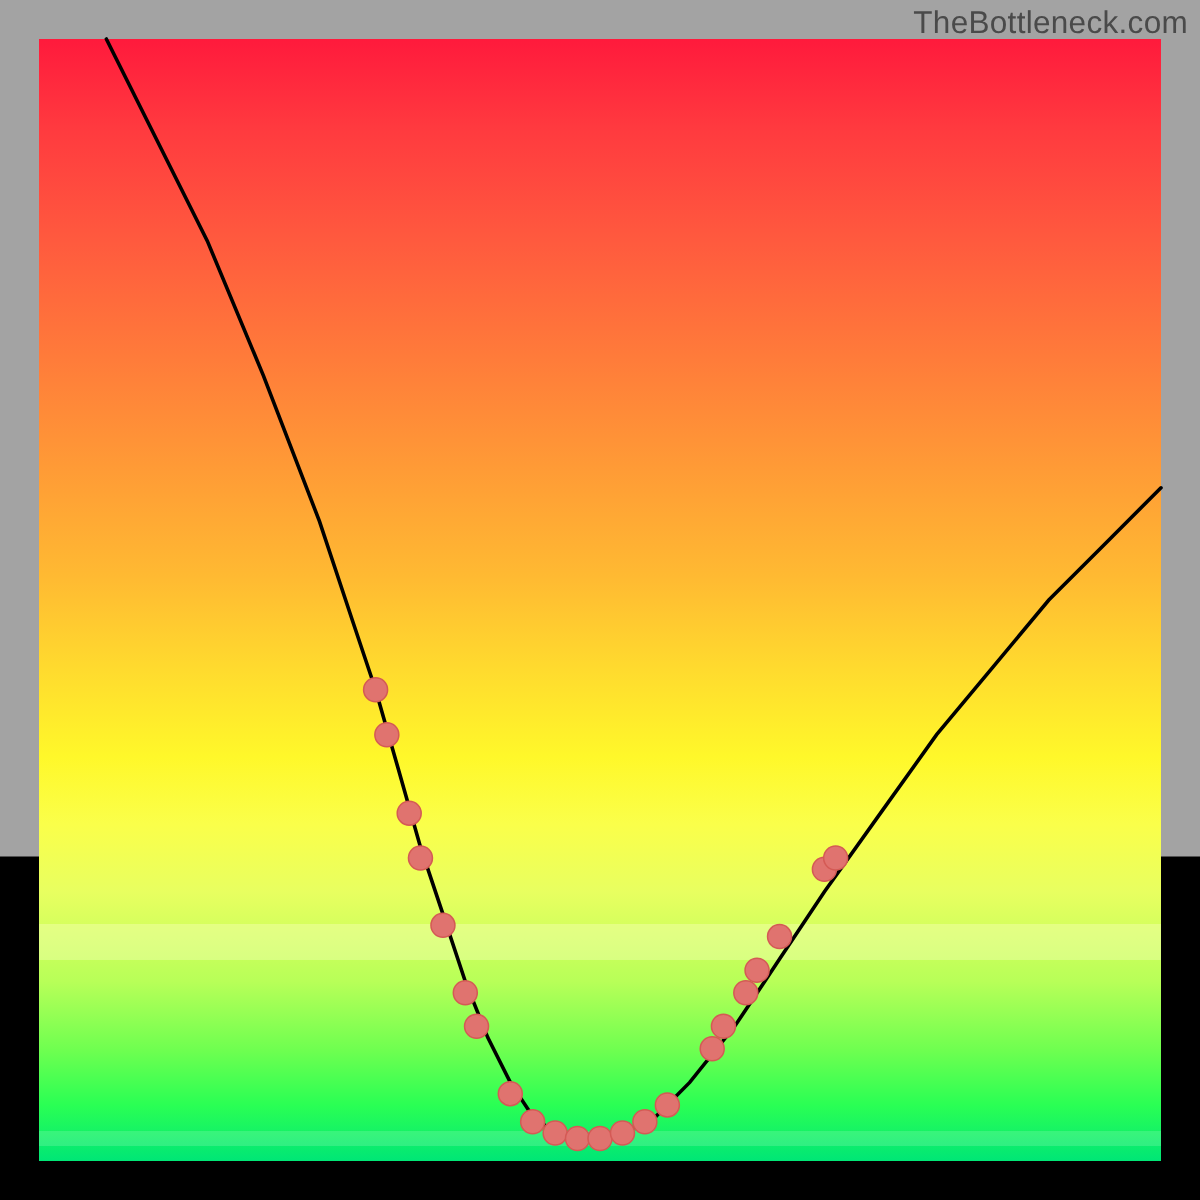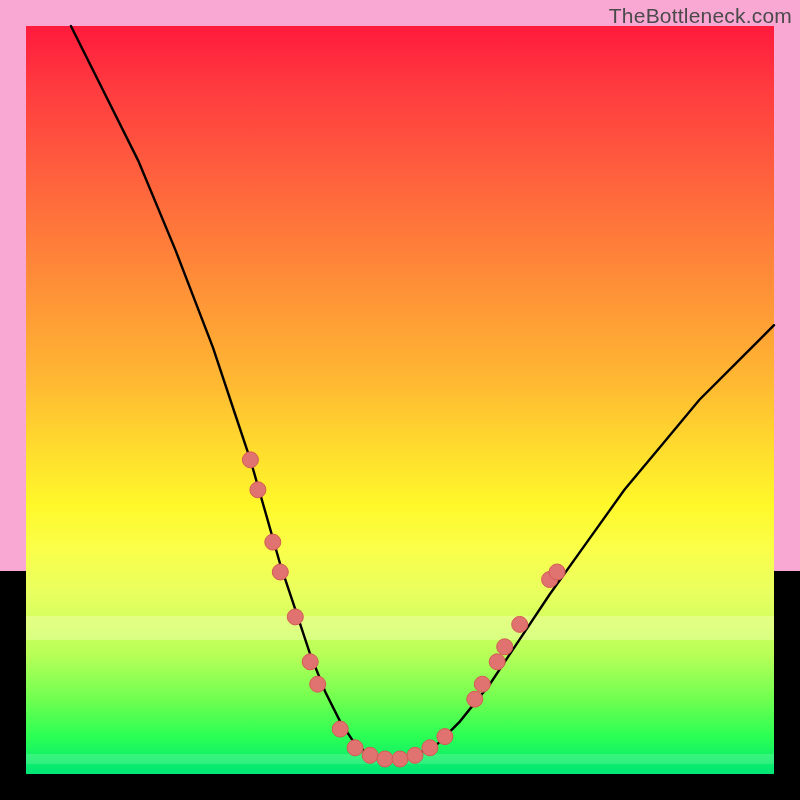--- a/index.html
+++ b/index.html
@@ -8,21 +8,21 @@
     width: 800px;
     height: 800px;
     overflow: hidden;
     background: #000;
     font-family: Arial, Helvetica, sans-serif;
   }
   .frame {
     position: relative;
     width: 800px;
     height: 571px;
-    background: #f9a8d4;
+    background: #a3a3a3;
   }
   .plot-area {
     position: absolute;
     left: 26px;
     top: 26px;
     width: 748px;
     height: 748px;
     
     background: linear-gradient(to bottom,
       #ff1a3c 0%,

